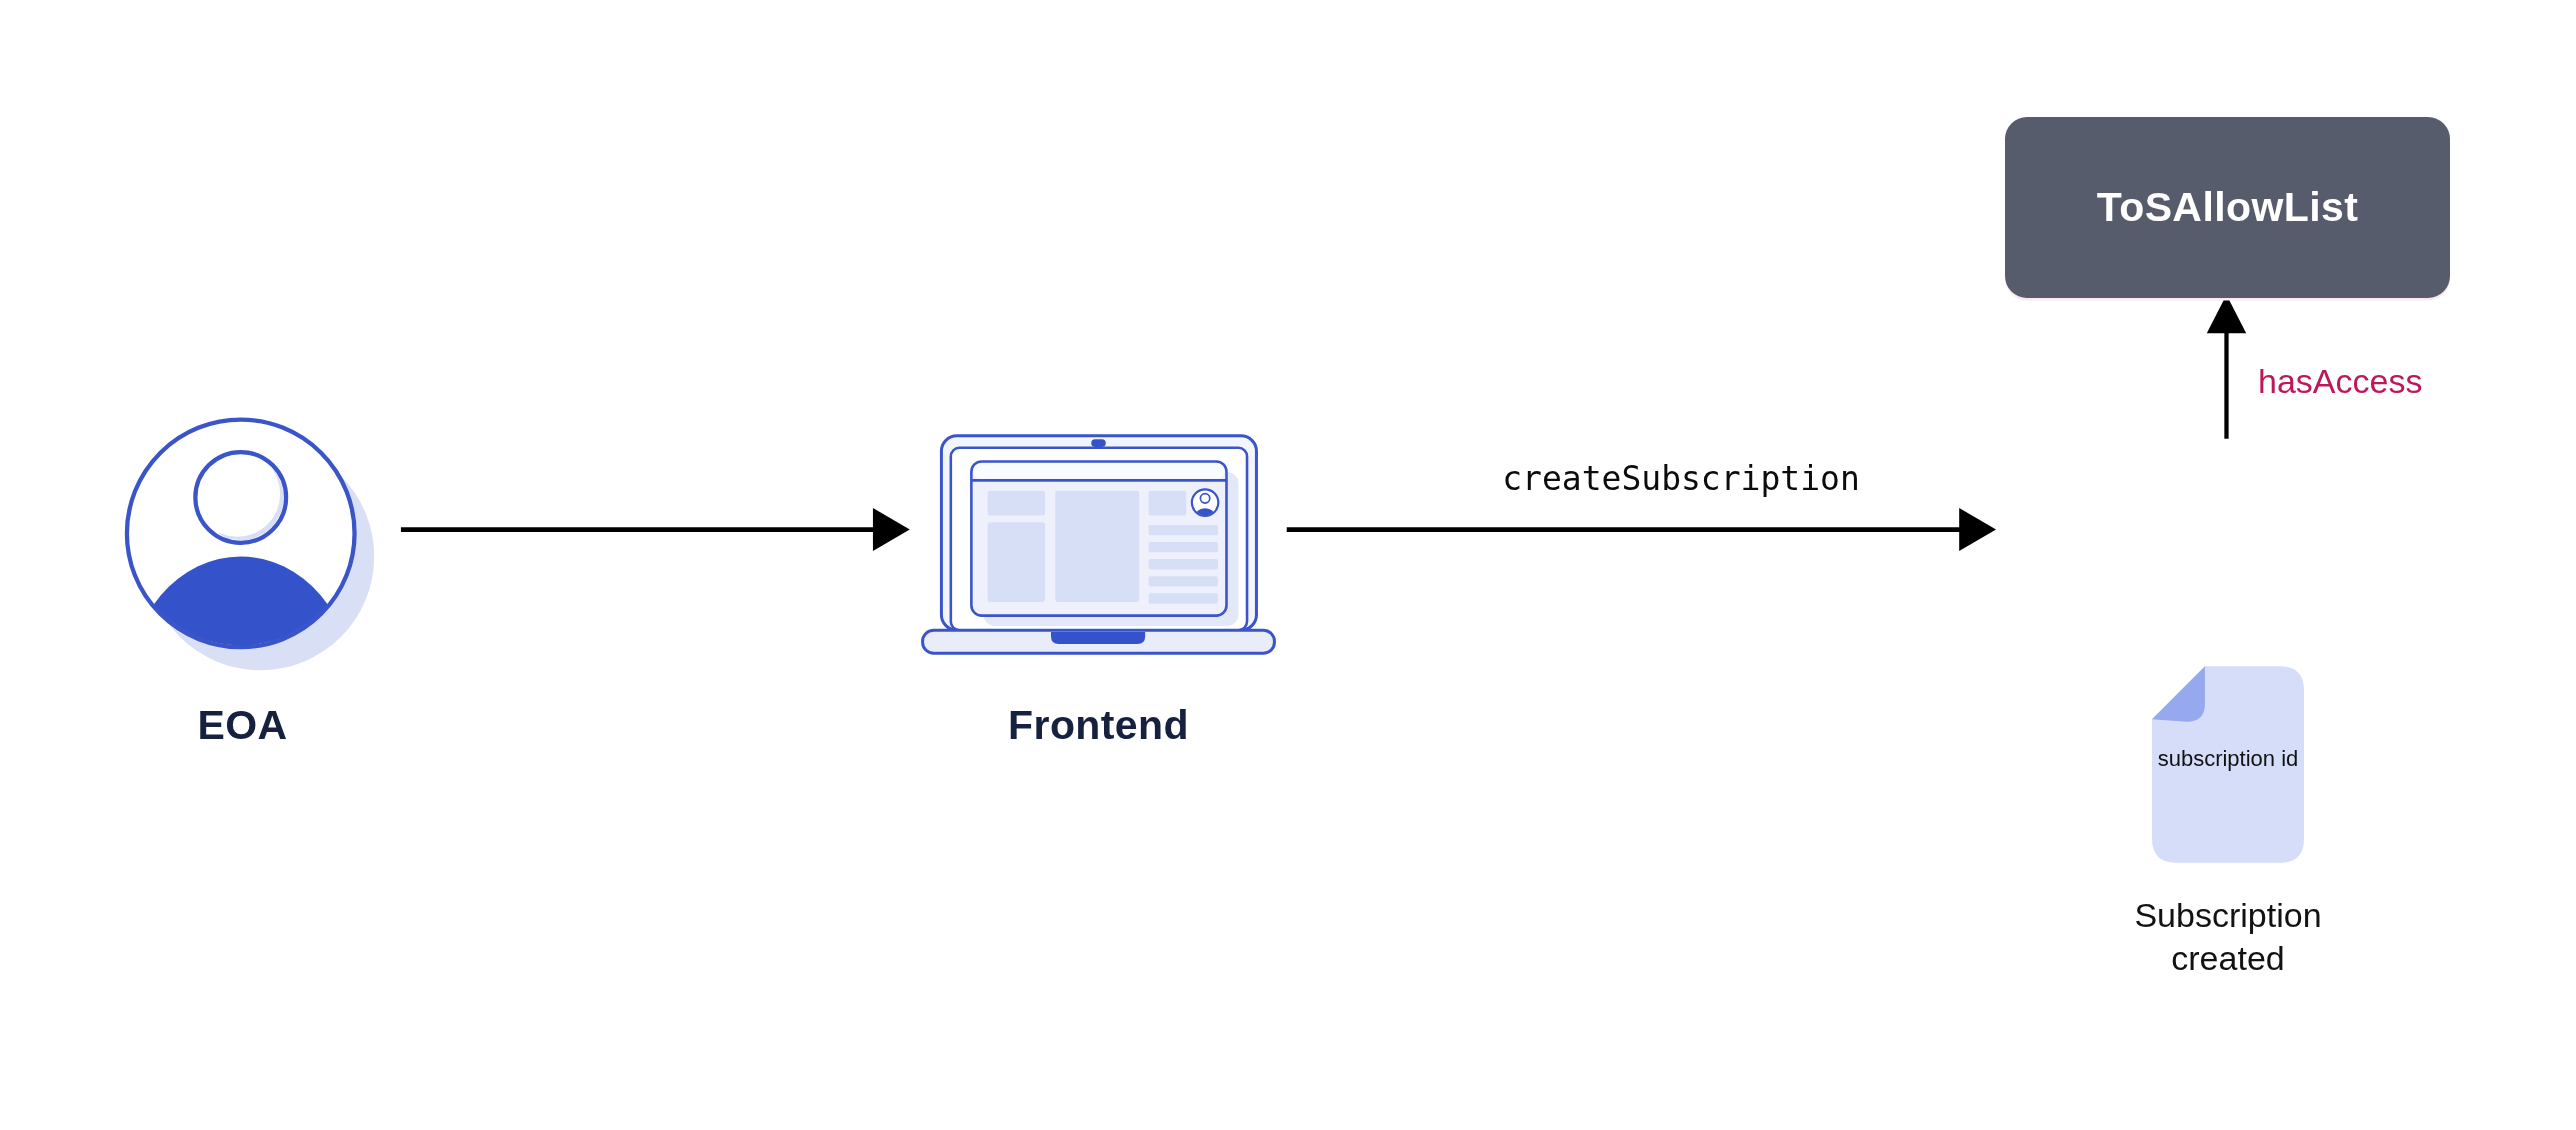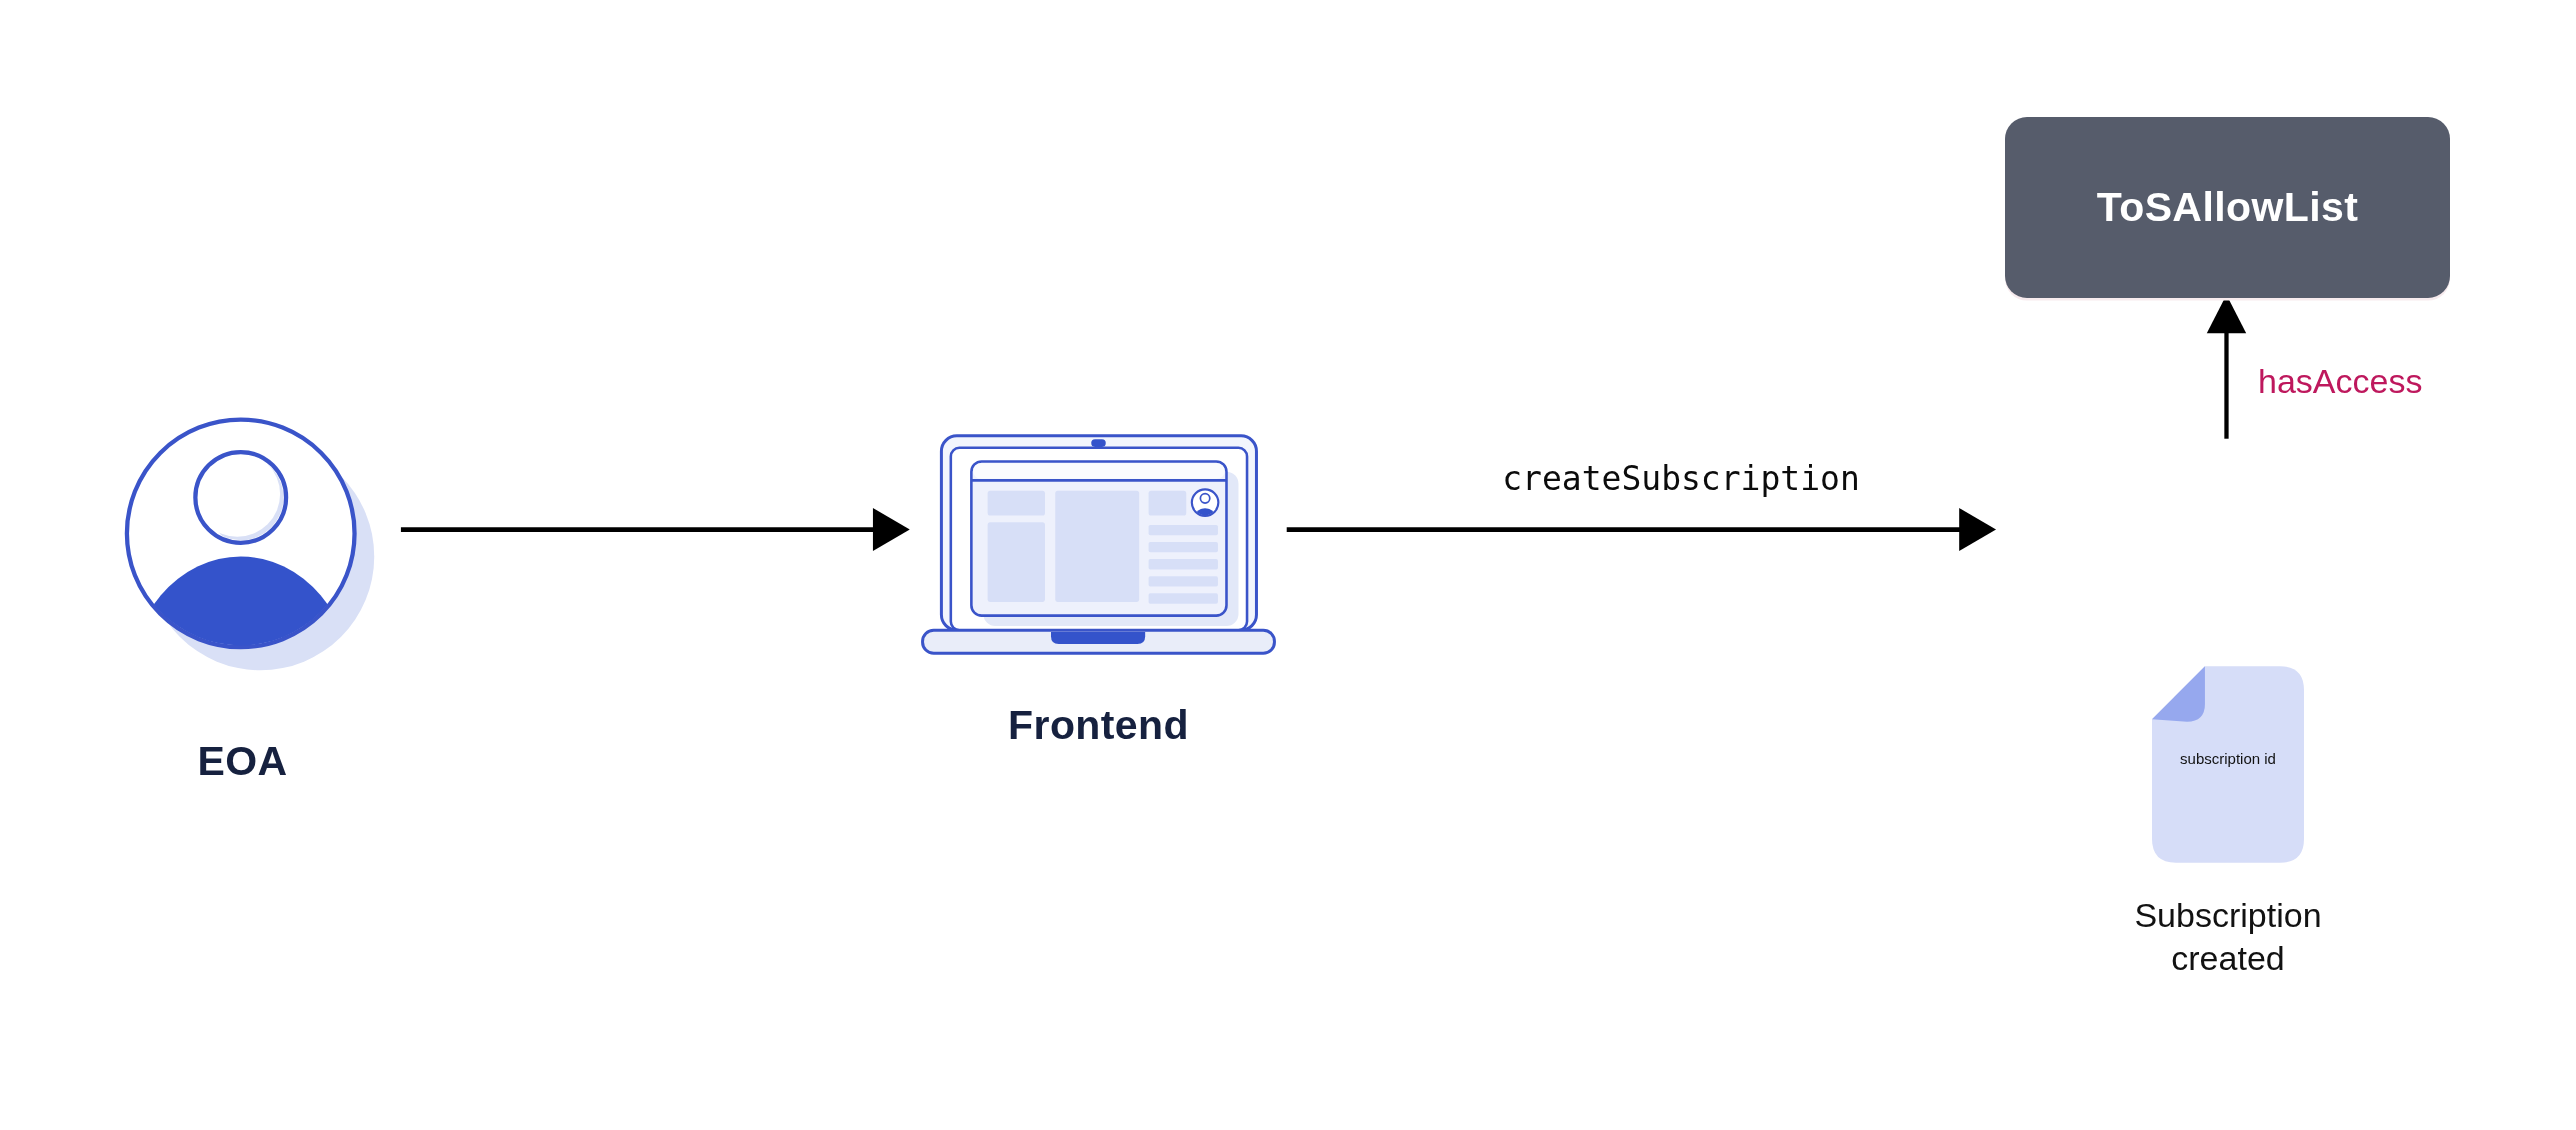--- a/index.html
+++ b/index.html
@@ -15,21 +15,21 @@
   svg { display: block; }
 
   .node-label {
     position: absolute;
     font-weight: bold;
     font-size: 41px;
     color: #16213f;
     text-align: center;
     letter-spacing: 0.4px;
   }
-  #eoa-label      { left: 114px;  top: 702px; width: 257px; margin-top: 36px; }
+  #eoa-label      { left: 114px;  top: 702px; width: 257px; }
   #frontend-label { left: 970px; top: 702px; width: 257px; }
 
   .contract-box {
     position: absolute;
     left: 2005px;
     width: 445px;
     height: 181px;
     background: #565c6b;
     border-radius: 22px;
     display: flex;
@@ -62,21 +62,21 @@
     font-size: 34px;
     color: #be185d;
     white-space: nowrap;
   }
 
   #doc-icon-wrap { position: absolute; left: 2152px; top: 666px; width: 152px; height: 197px; }
   #doc-text {
     position: absolute;
     left: 0; top: 77px; width: 152px;
     text-align: center;
-    font-size: 15px;
+    font-size: 22px;
     line-height: 31px;
     color: #121212;
   }
   #doc-caption {
     position: absolute;
     left: 2095px; top: 894px; width: 266px;
     text-align: center;
     font-size: 34px;
     line-height: 43px;
     color: #121212;

